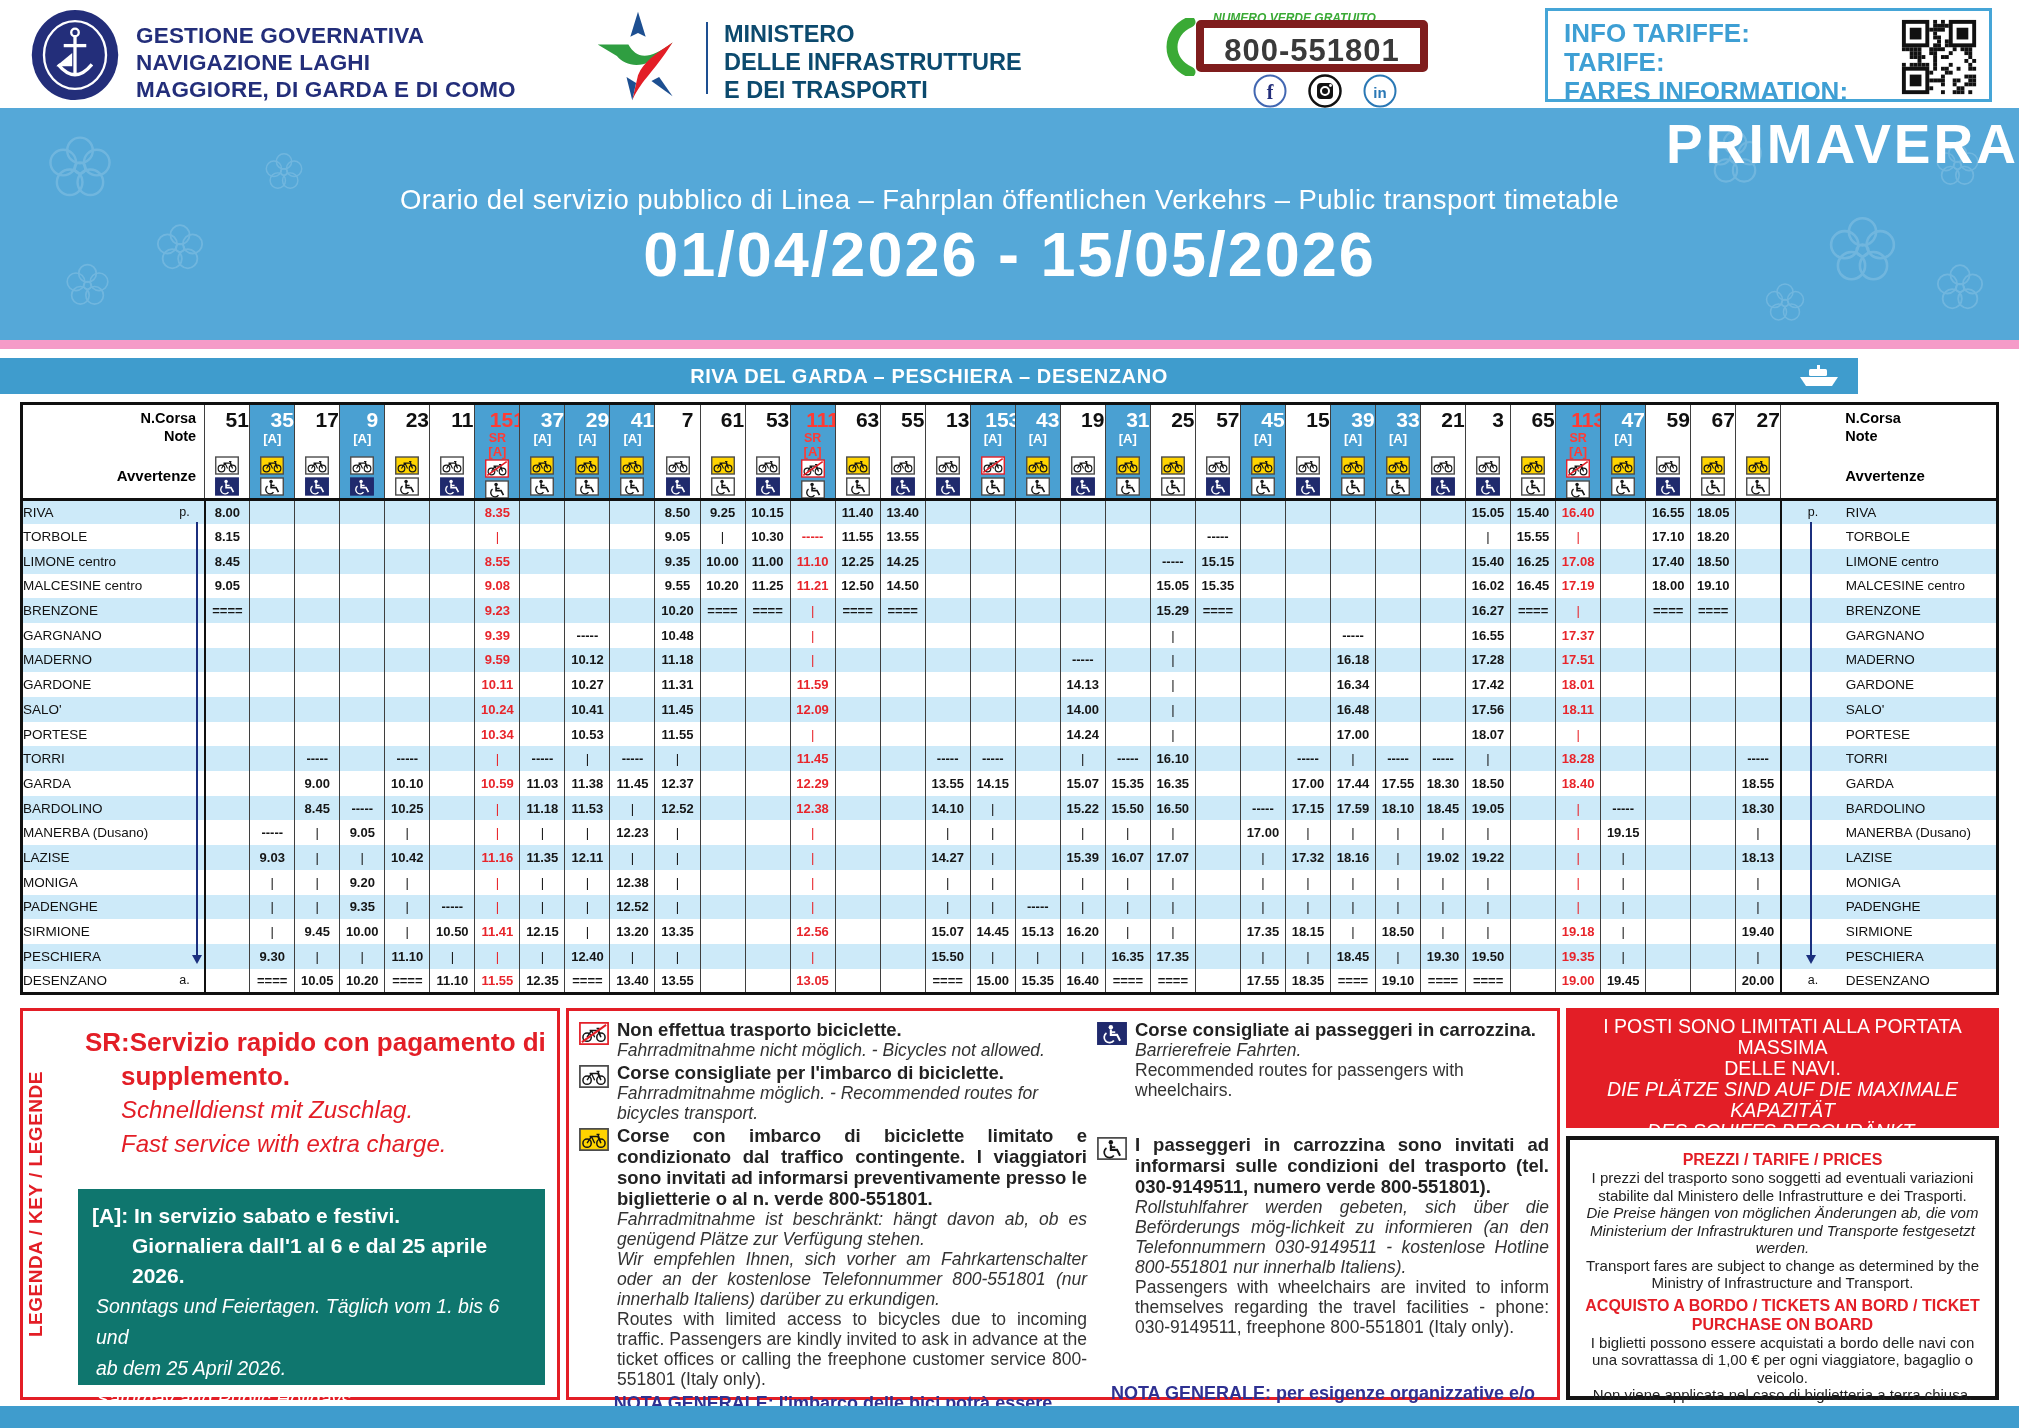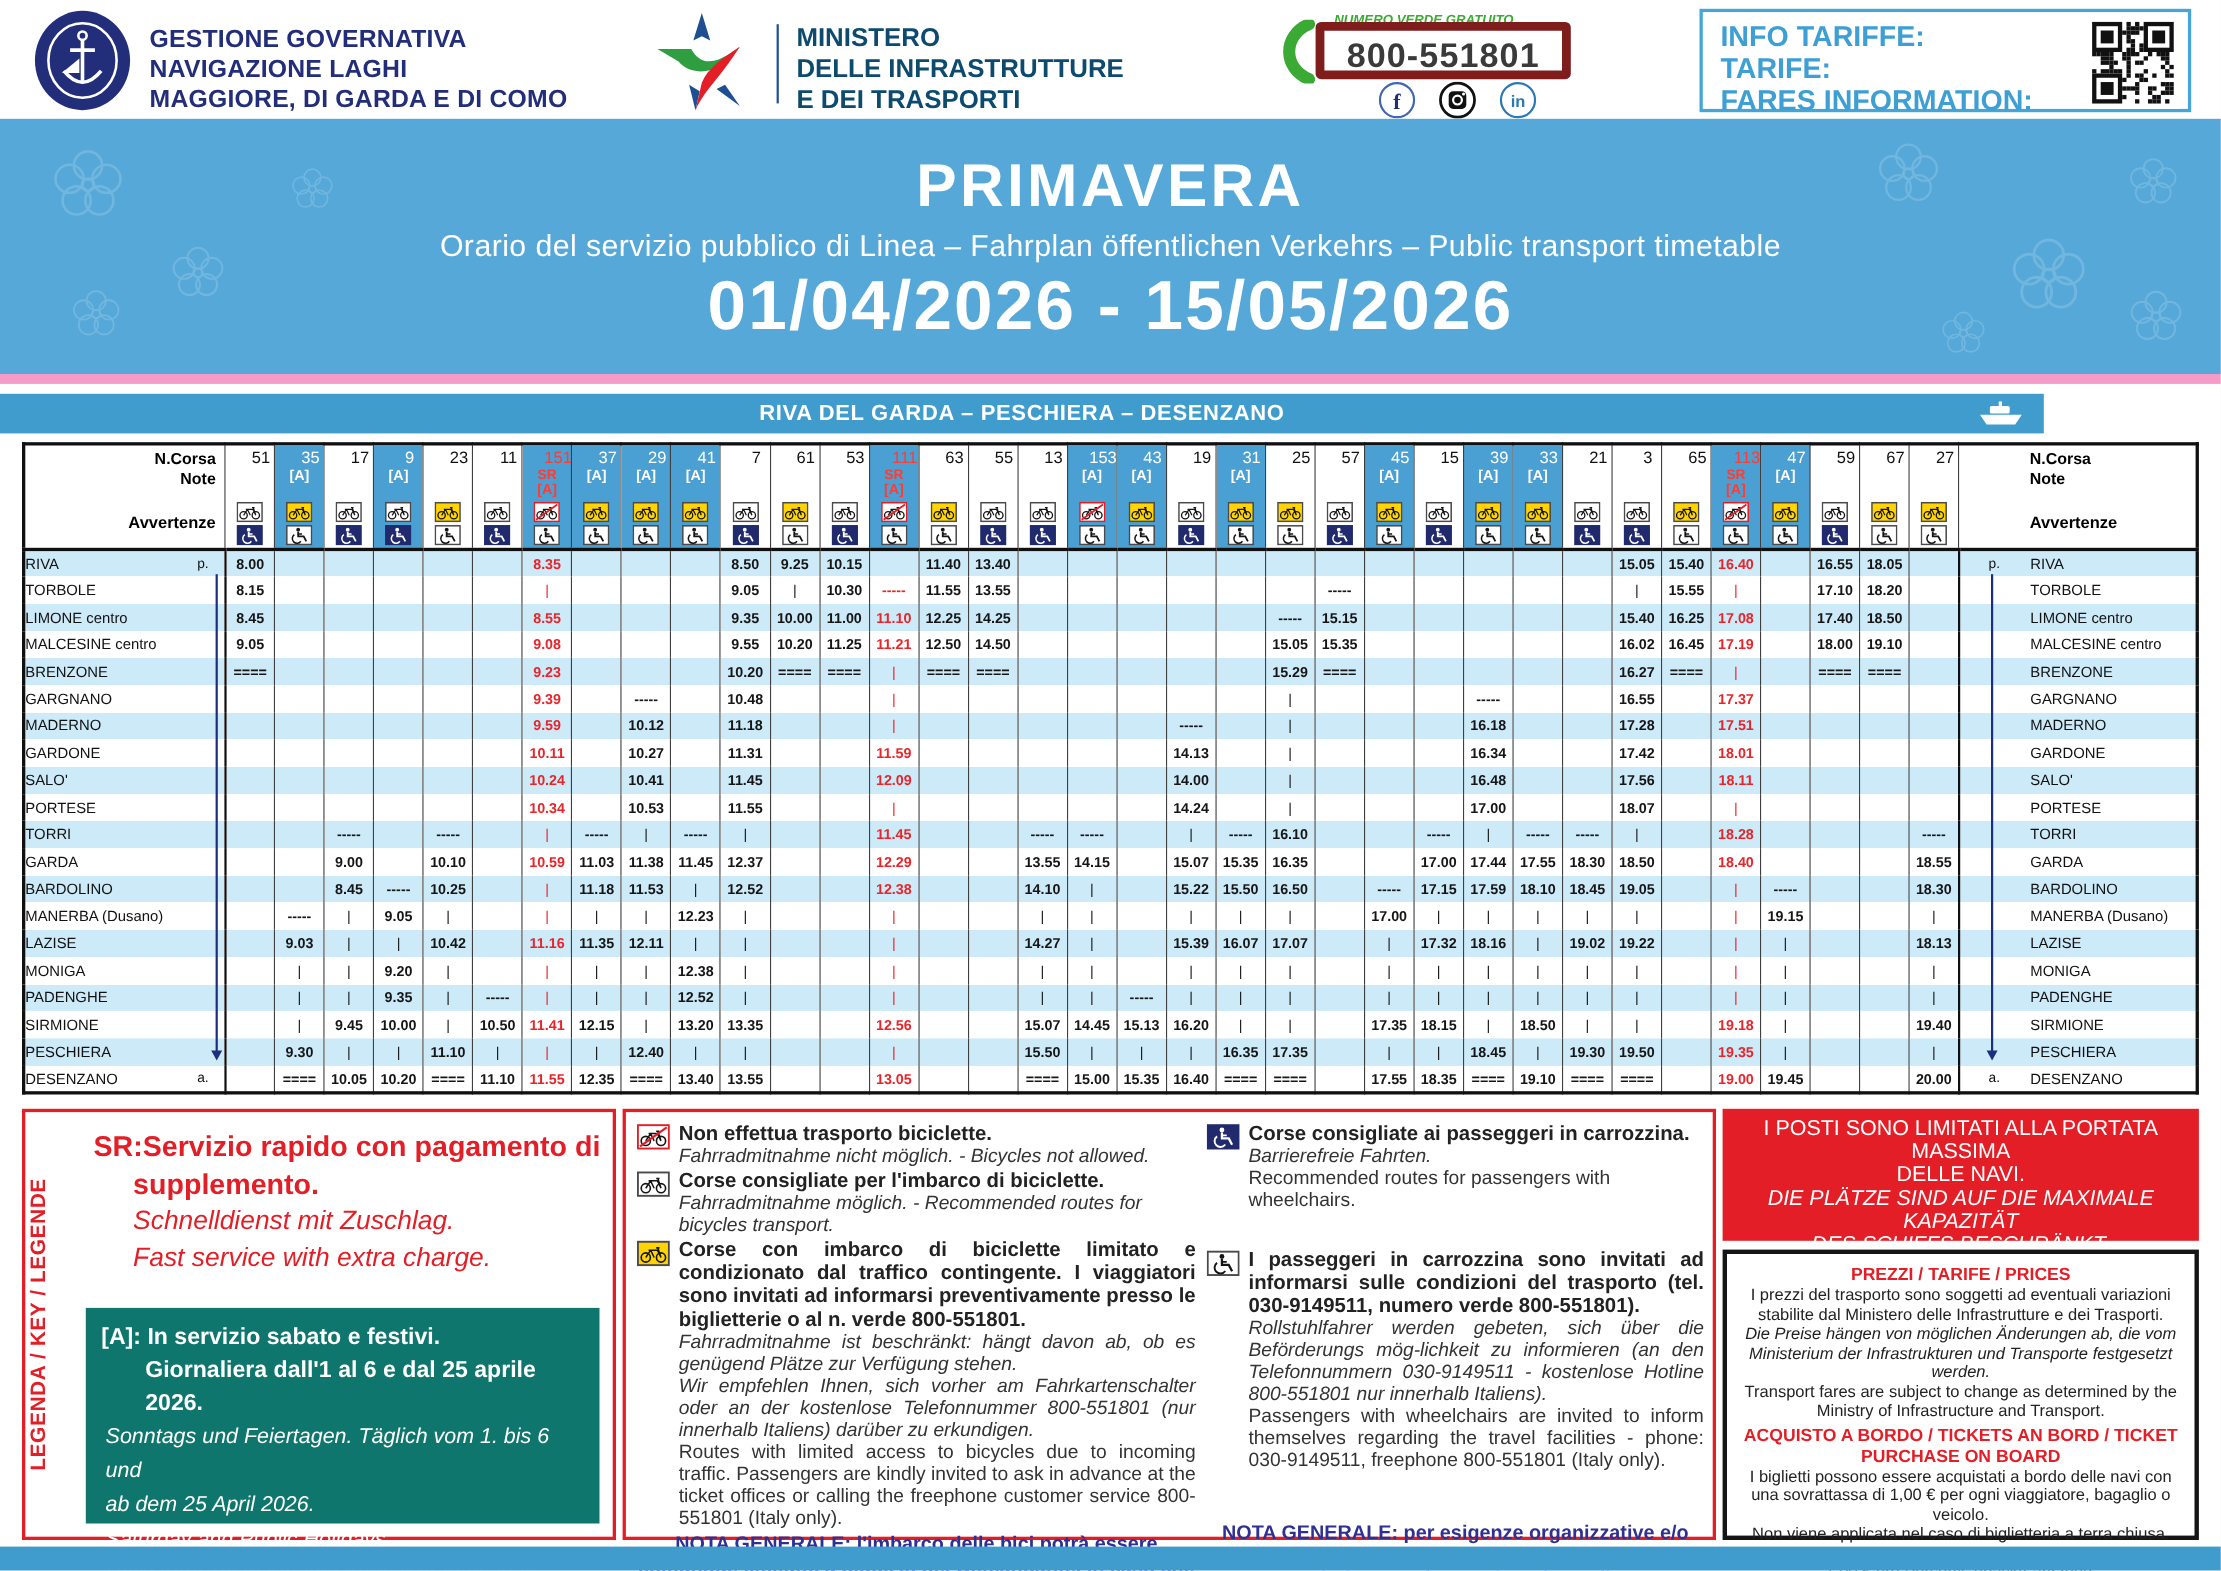--- a/index.html
+++ b/index.html
@@ -17,39 +17,39 @@
   #phone-box { position:absolute; left:1196px; top:20px; width:232px; height:52px; border:8px solid #7f1d1d; border-radius:5px; background:#fff; text-align:center; }
   #phone-box .num { font-size:31px; font-weight:bold; color:#3a3a3a; line-height:46px; letter-spacing:1px; }
   #phone-label { position:absolute; left:1208px; top:11px; background:#fff; padding:0 5px; color:#3aaa35; font-style:italic; font-weight:bold; font-size:12px; }
   .soc { position:absolute; top:74px; width:34px; height:34px; }
   #info-box { position:absolute; left:1545px; top:8px; width:447px; height:94px; border:3px solid #45a5d7; background:#fff; }
   #info-box .lines { position:absolute; left:16px; top:8px; color:#3e9fd4; font-weight:bold; font-size:26px; line-height:29px; }
   #qr { position:absolute; right:8px; top:6px; width:82px; height:82px; }
 
   
   #banner { position:absolute; left:0; top:108px; width:2019px; height:232px; background:#55a8d8; color:#fff; text-align:center; overflow:hidden; }
-  #banner .b-title { margin-top:28px; font-size:55px; font-weight:bold; letter-spacing:3px; }
+  #banner .b-title { margin-top:4px; font-size:55px; font-weight:bold; letter-spacing:3px;text-align:right; }
   #banner .b-sub { margin-top:8px; font-size:27.5px; letter-spacing:.4px; }
   #banner .b-dates { margin-top:2px; font-size:63px; font-weight:bold; letter-spacing:2px; }
   .flower { position:absolute; opacity:.16; }
   #pinkstripe { position:absolute; left:0; top:340px; width:2019px; height:9px; background:#f59bc8; }
   #routebar { position:absolute; left:0; top:358px; width:1858px; height:36px; background:#3f9ccd; color:#fff; text-align:center; font-weight:bold; font-size:20px; line-height:36px; letter-spacing:.6px; }
   #ferry { position:absolute; right:18px; top:6px; width:42px; height:24px; }
 
   
   #twrap { position:absolute; left:20px; top:402px; width:1979px; }
   #grid { border-collapse:collapse; table-layout:fixed; width:1979px; border:3px solid #101010; }
   #grid th, #grid td { border-left:1px solid #3f3f3f; padding:0; overflow:hidden; }
   #grid th:first-child, #grid td:first-child { border-left:none; }
   #grid thead th { border-bottom:3px solid #101010; height:93px; vertical-align:top; background:#fff; }
   #grid thead th.bluehdr { background:#4aa0d2;text-align:center; }
   .colh { display:flex; flex-direction:column; align-items:center; height:93px; color:#101010; }
   .bluehdr .colh { color:#fff; }
   .colh.redrun .runno, .colh.redrun .sr, .colh.redrun .note { color:#ff3b34; }
-  .runno { font-size:15px; font-weight:normal; margin-top:3px;padding-left:20px; }
+  .runno { font-size:21px; font-weight:bold; margin-top:3px;padding-left:20px; }
   .sr { font-size:12.5px; font-weight:bold; line-height:13px; }
   .note { font-size:13px; font-weight:bold; line-height:14px; }
   .sp { flex:1; }
   .ic { width:24px; height:19px; margin-bottom:2px; }
   .corner { vertical-align:top; background:#fff; }
   .cn-l { text-align:right; padding:4px 8px 0 0; font-size:14.5px; font-weight:bold; line-height:18px; }
   .av-l { text-align:right; padding:22px 8px 0 0; font-size:15px; font-weight:bold; }
   .cn-r { text-align:left; padding:4px 0 0 64px; font-size:14.5px; font-weight:bold; line-height:18px; }
   .av-r { text-align:left; padding:22px 0 0 64px; font-size:15px; font-weight:bold; }
   #grid tbody tr { height:24.7px; }

